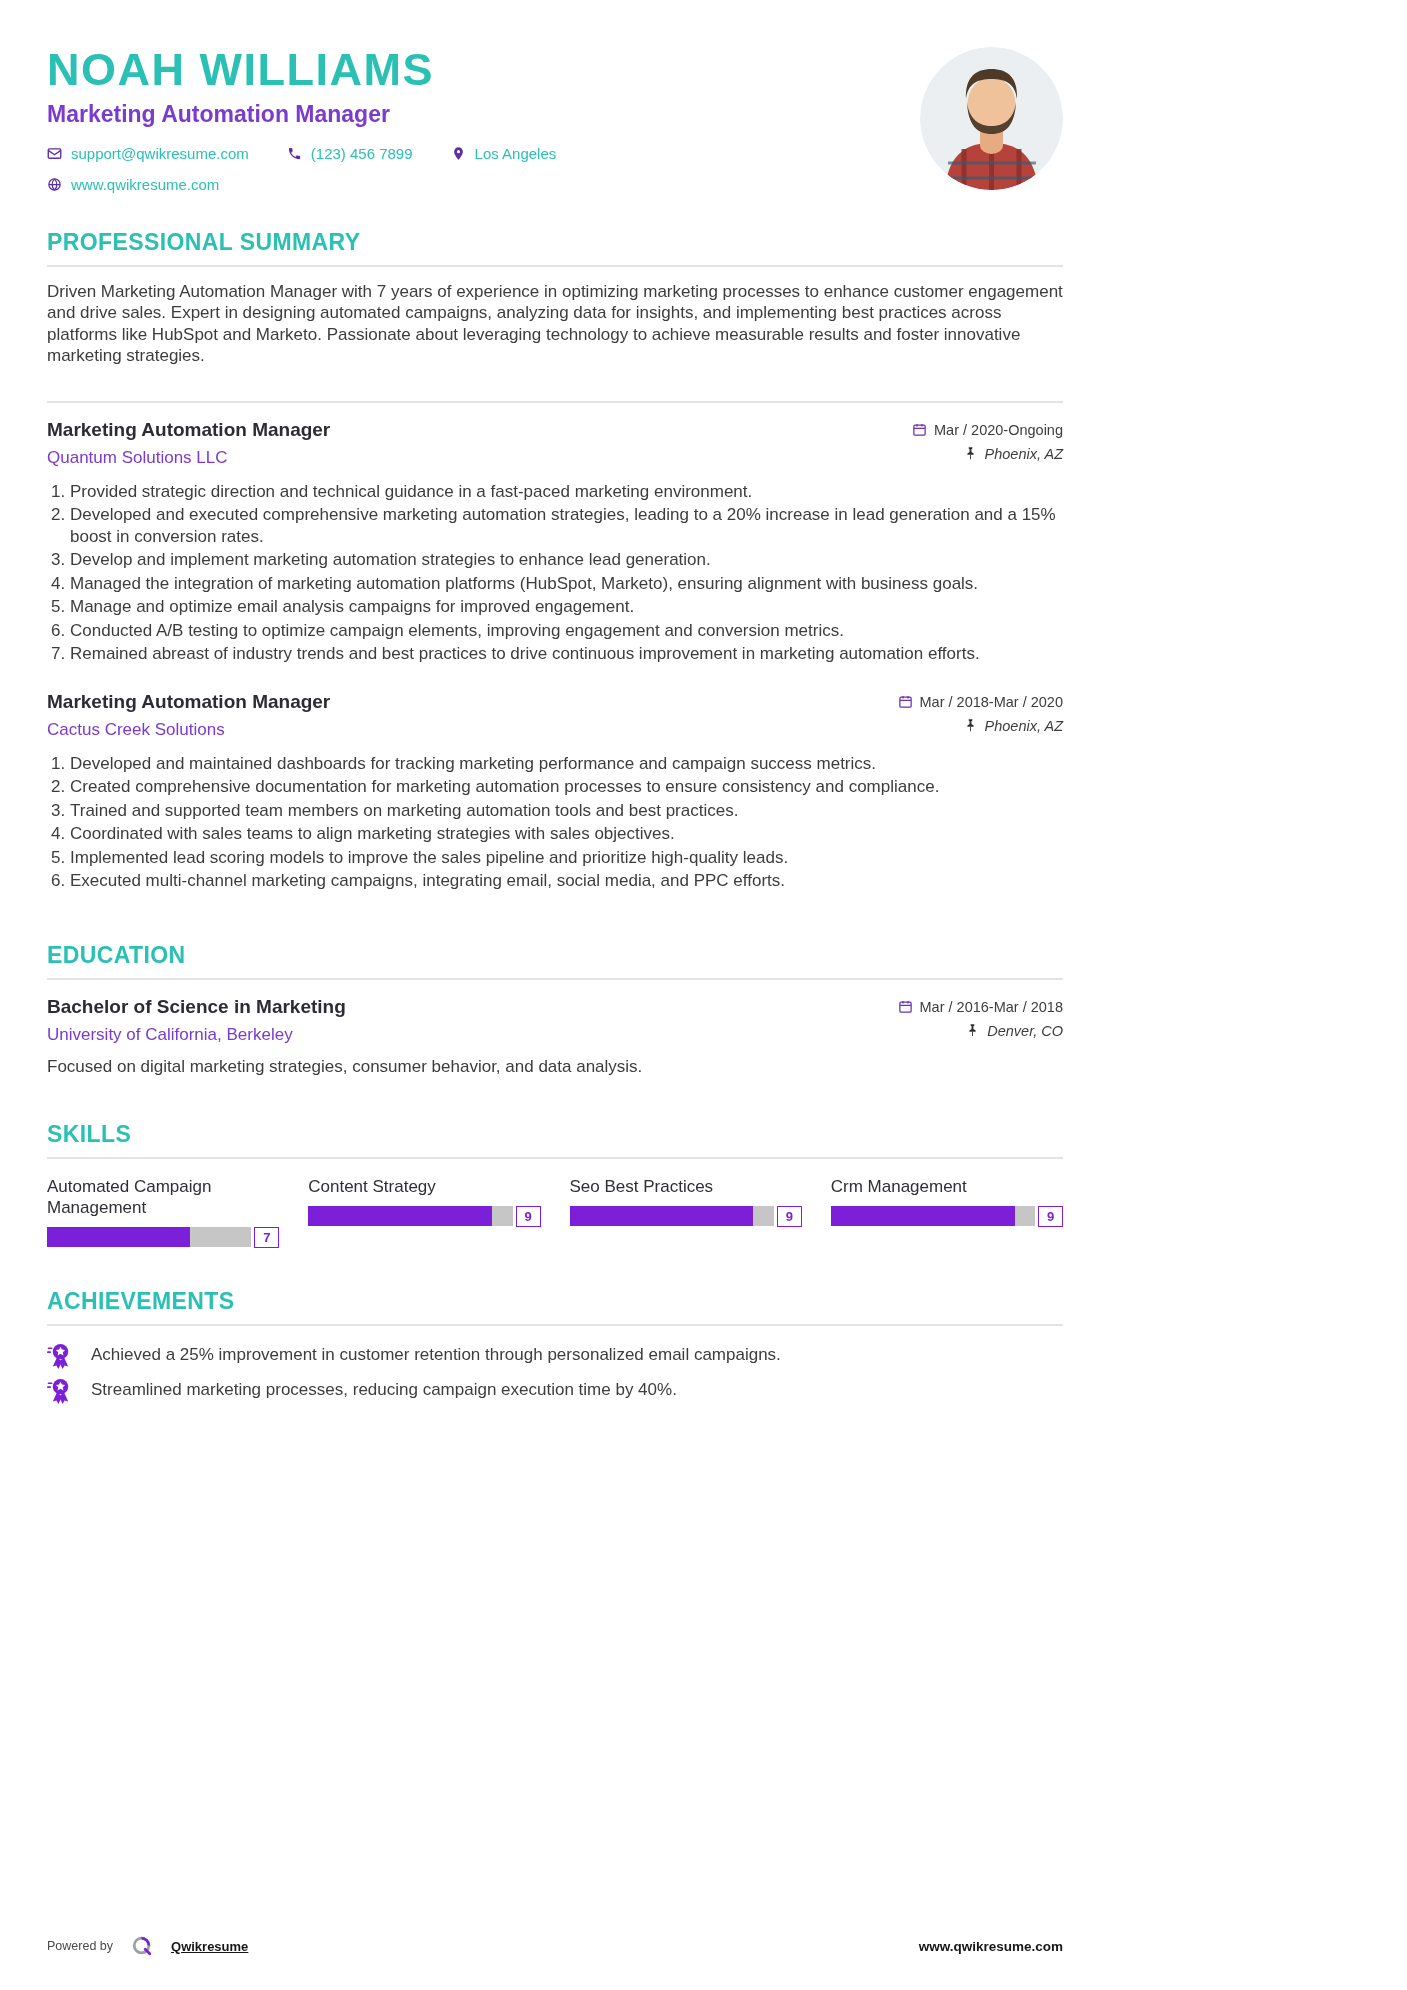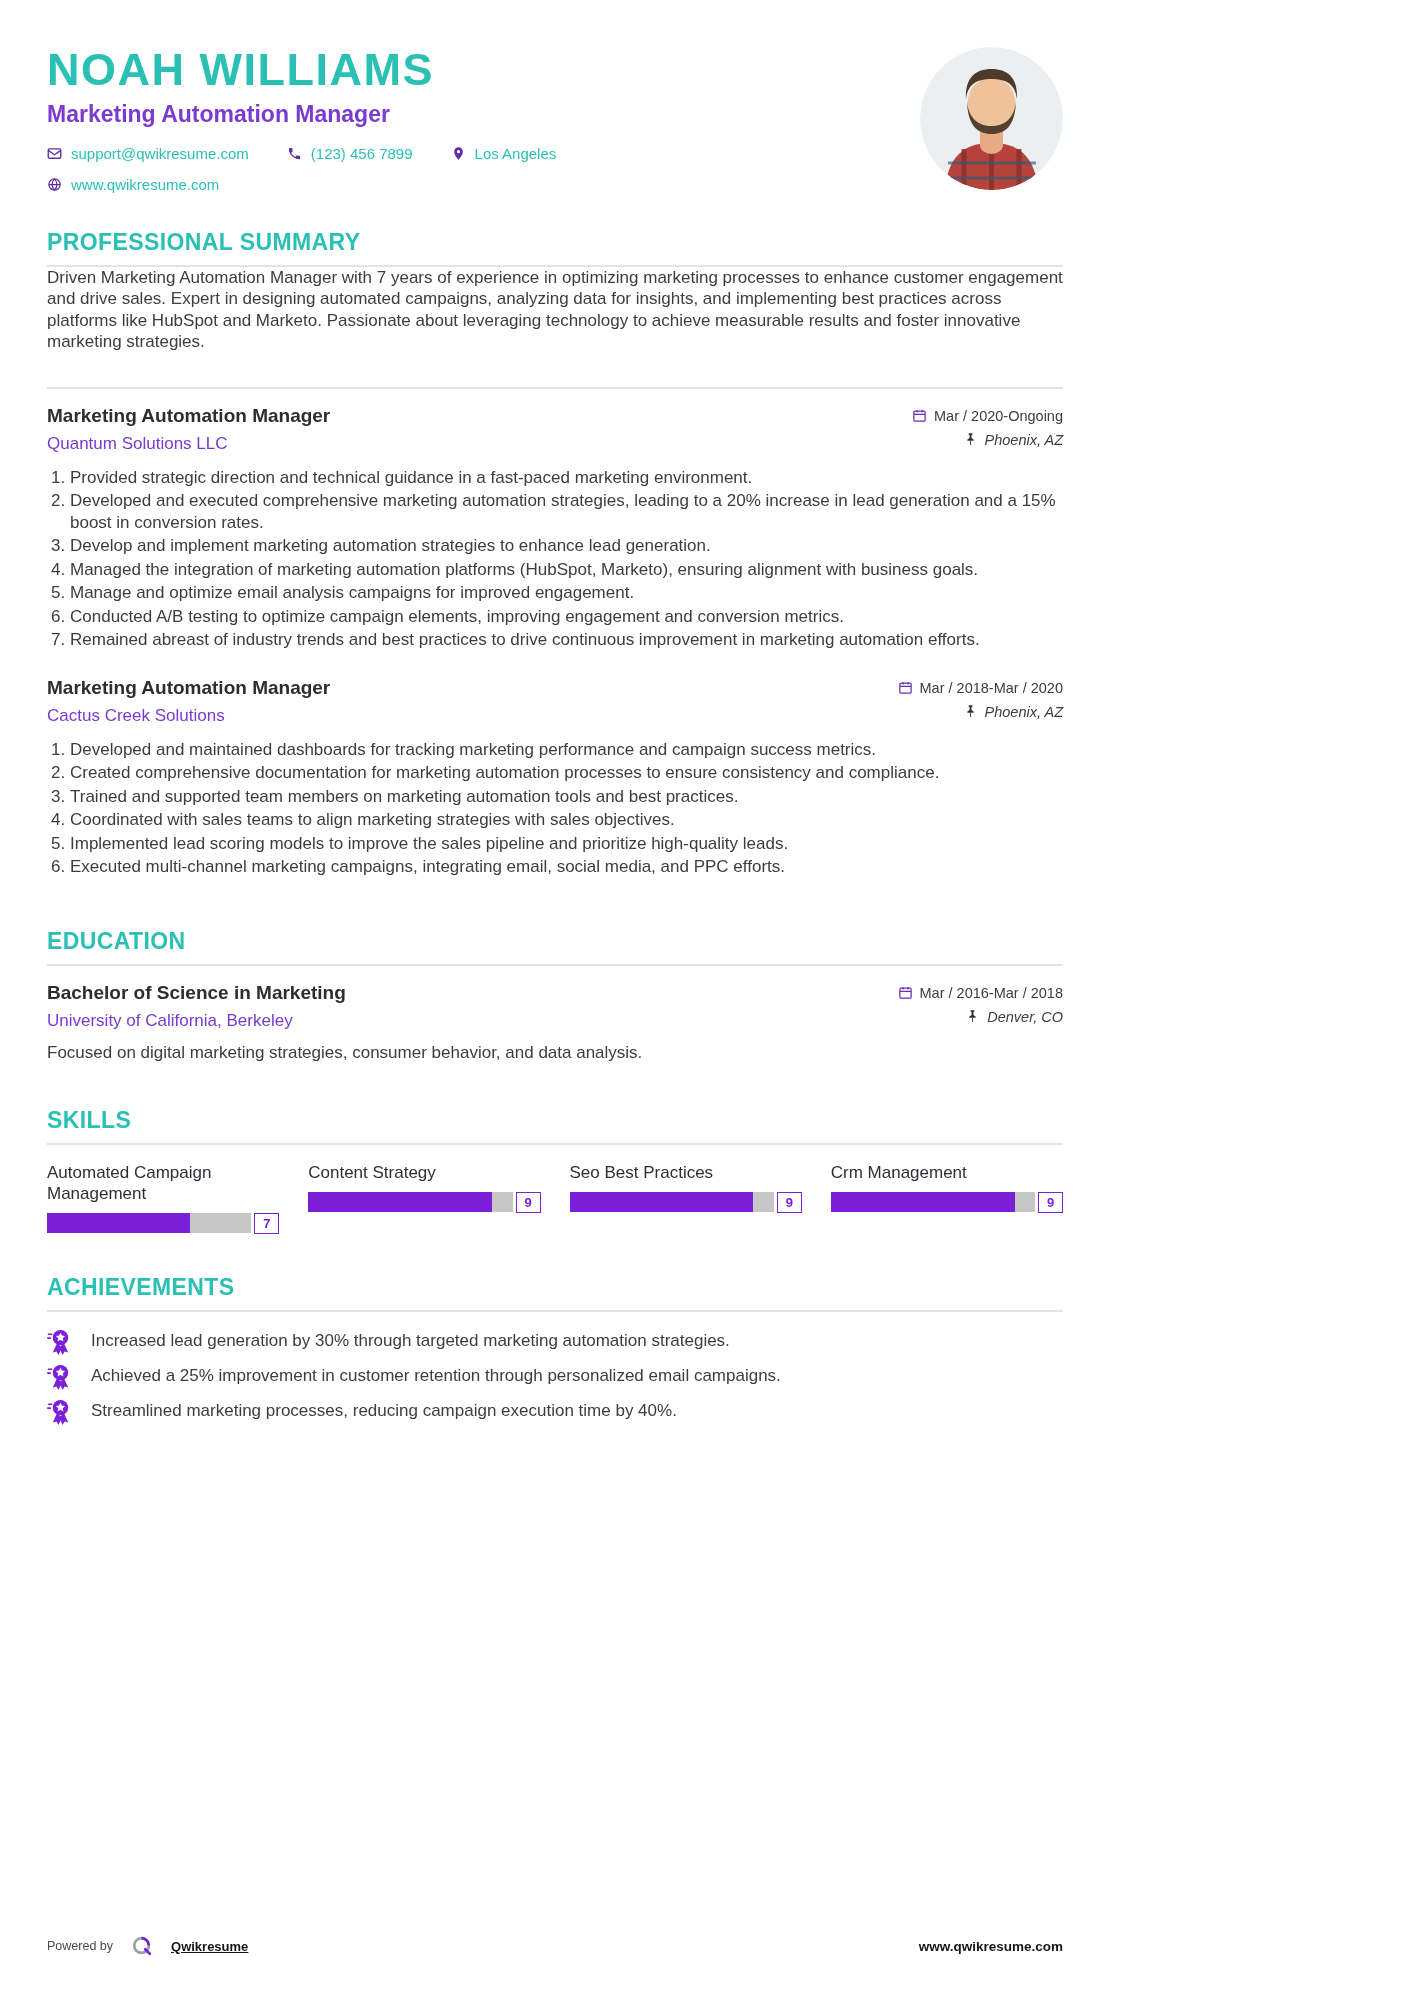--- a/index.html
+++ b/index.html
@@ -19,21 +19,21 @@
   .c-icon { display:inline-flex; width:15px; height:15px; }
   .c-icon svg { width:15px; height:15px; }
   .c-text { color:var(--teal); text-decoration:none; }
   a.c-text { cursor:pointer; }
   .photo { width:143px; height:143px; border-radius:50%; overflow:hidden; flex:none; margin-top:1px; }
 
   
   .sec-h { font-size:23px; font-weight:700; letter-spacing:.4px; color:var(--teal); }
   .rule { height:2px; background:#e3e3e4; margin-top:9px; }
   .section-summary { margin-top:36px; }
-  .summary-text { font-size:17px; line-height:21.5px; }
+  .summary-text { margin-top:14px; font-size:17px; line-height:21.5px; }
   .section-experience { margin-top:34px; }
 
   .job { margin-top:16px; }
   .job + .job { margin-top:26px; }
   .job-head { display:flex; justify-content:space-between; align-items:flex-start; }
   .job-title, .degree { font-size:19px; font-weight:700; color:#2c2c34; }
   .company, .school { font-size:17px; color:var(--purple); margin-top:7px; }
   .job-meta { text-align:right; font-size:14.5px; color:#3d3d3d; flex:none; padding-top:3px; }
   .meta-row { display:flex; justify-content:flex-end; align-items:center; gap:7px; }
   .meta-row + .meta-row { margin-top:8px;font-style:italic; }
@@ -315,36 +315,20 @@
                   <path d="M10.5 15.5 6 25.5l3.8-1.1 2 3.6 3.6-7.6z"></path>
                   <path d="M17.5 15.5l4.5 10-3.8-1.1-2 3.6-3.6-7.6z"></path>
                   <circle cx="14" cy="10" r="8"></circle>
                 </g>
                 <path fill="#fff" d="M14 4.8l1.5 3 3.3.5-2.4 2.3.6 3.3-3-1.6-3 1.6.6-3.3-2.4-2.3 3.3-.5z"></path>
                 <g stroke="#7c1fd8" stroke-width="1.6" stroke-linecap="round">
                   <path d="M1.5 6.5h3.4M.8 10.5h2.6"></path>
                 </g>
               </svg>
           </span>
-          <span class="ach-text">Increased lead generation by 30% through targeted marketing automation strategies.</span>
-        </div>
-        <div class="ach">
-          <span class="ach-icon">
-            <svg viewBox="0 0 28 28">
-                <g fill="#7c1fd8">
-                  <path d="M10.5 15.5 6 25.5l3.8-1.1 2 3.6 3.6-7.6z"></path>
-                  <path d="M17.5 15.5l4.5 10-3.8-1.1-2 3.6-3.6-7.6z"></path>
-                  <circle cx="14" cy="10" r="8"></circle>
-                </g>
-                <path fill="#fff" d="M14 4.8l1.5 3 3.3.5-2.4 2.3.6 3.3-3-1.6-3 1.6.6-3.3-2.4-2.3 3.3-.5z"></path>
-                <g stroke="#7c1fd8" stroke-width="1.6" stroke-linecap="round">
-                  <path d="M1.5 6.5h3.4M.8 10.5h2.6"></path>
-                </g>
-              </svg>
-          </span>
           <span class="ach-text">Achieved a 25% improvement in customer retention through personalized email campaigns.</span>
         </div>
         <div class="ach">
           <span class="ach-icon">
             <svg viewBox="0 0 28 28">
                 <g fill="#7c1fd8">
                   <path d="M10.5 15.5 6 25.5l3.8-1.1 2 3.6 3.6-7.6z"></path>
                   <path d="M17.5 15.5l4.5 10-3.8-1.1-2 3.6-3.6-7.6z"></path>
                   <circle cx="14" cy="10" r="8"></circle>
                 </g>

